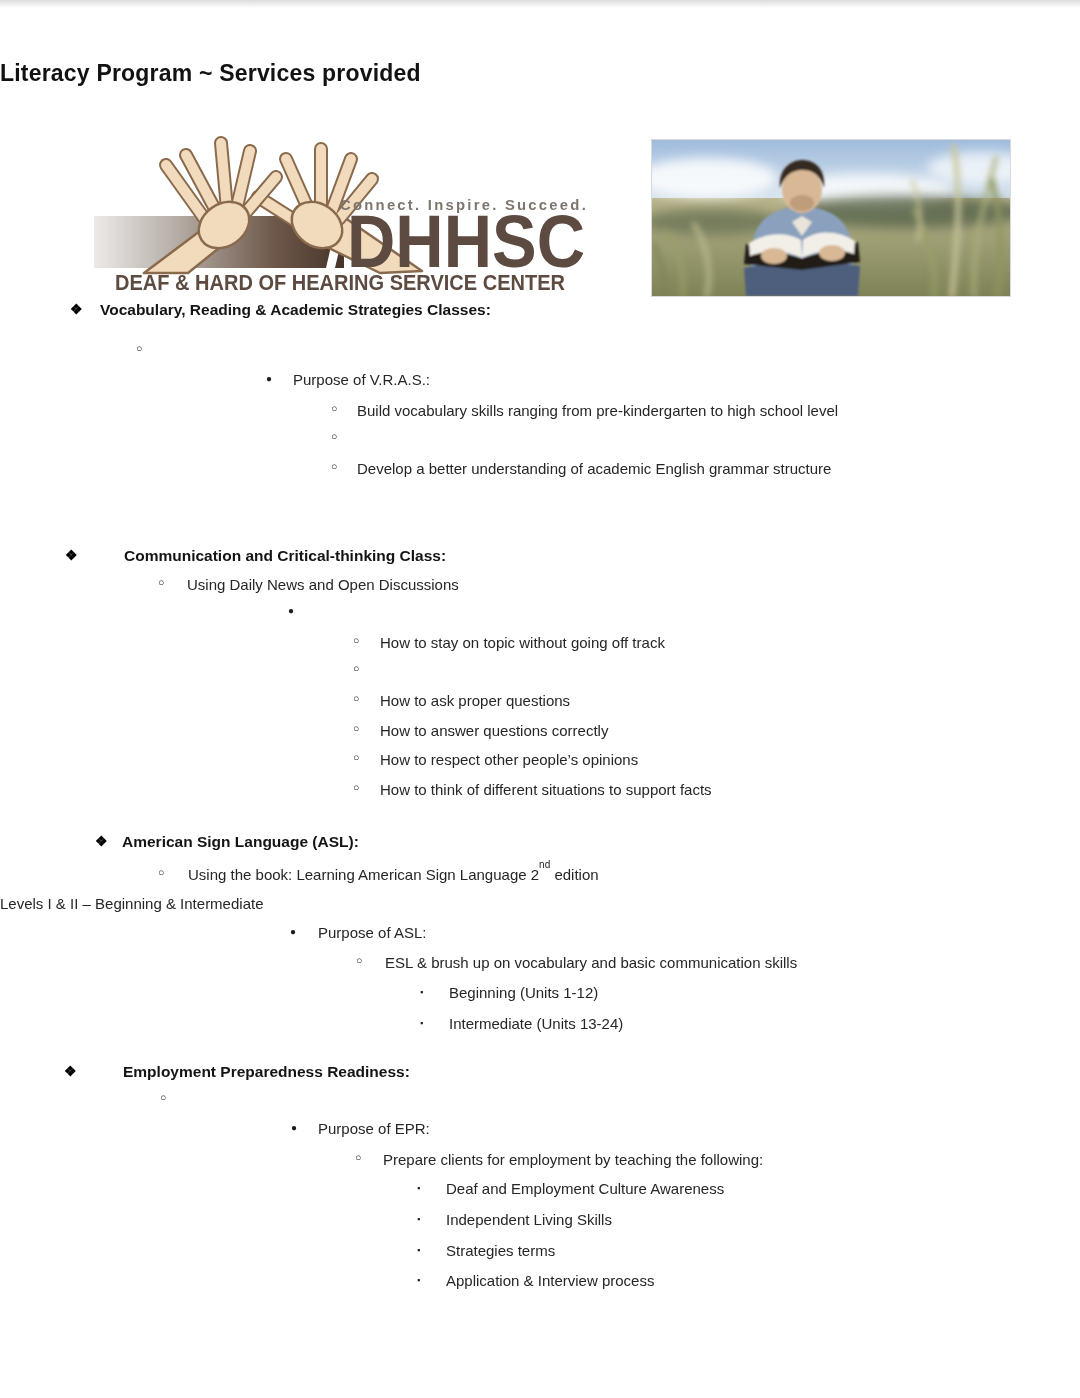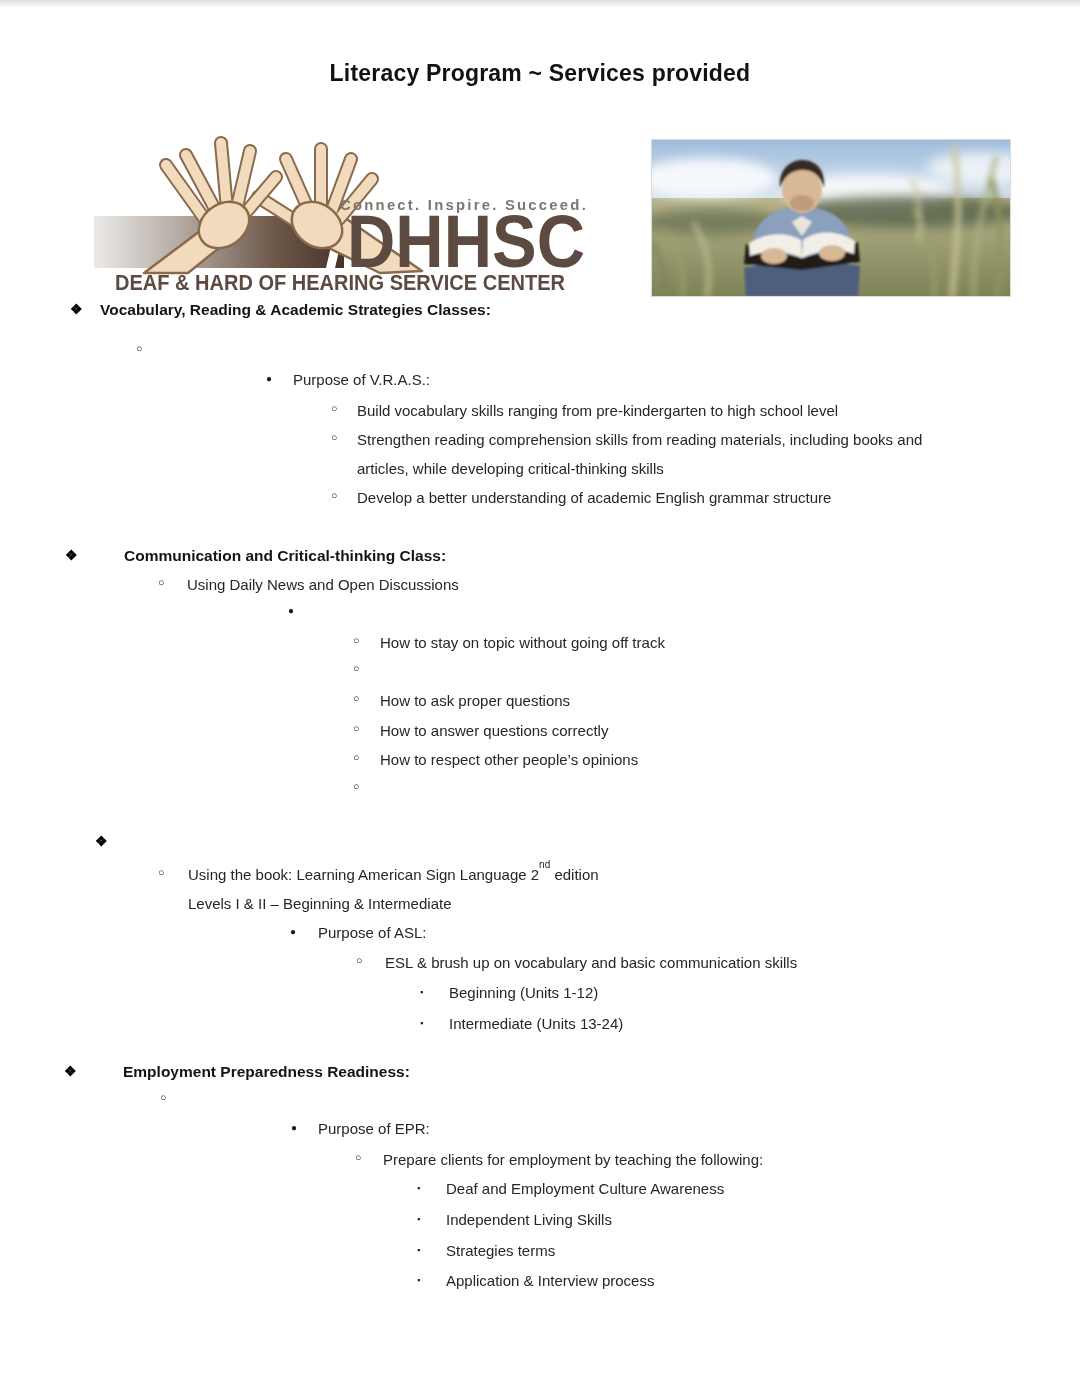--- a/index.html
+++ b/index.html
@@ -11,21 +11,21 @@
     font-family:"Liberation Sans", sans-serif;
     color:#262626;
     overflow:hidden;
   }
   .top-shade {
     position:absolute; top:0; left:0; width:1080px; height:8px;
     background:linear-gradient(#dcdcdc, #ffffff);
   }
   .doc-title {
     position:absolute; top:60px; left:0; width:1080px;
-    text-align:center; font-size:23px; font-weight:bold; color:#121212;
+    font-size:23px; font-weight:bold; color:#121212;
     letter-spacing:0.2px;
   }
   .logo-wrap { position:absolute; left:88px; top:133px; width:515px; height:170px; }
   .photo-wrap {
     position:absolute; left:651px; top:139px; width:360px; height:158px;
     border:1px solid #d9d9d9;
   }
   .section { position:absolute; left:0; width:1080px; }
   .sec-1 { top:296px; } .sec-2 { top:542px; } .sec-3 { top:828px; } .sec-4 { top:1058px; }
   .line { display:flex; align-items:baseline; line-height:28.6px; font-size:15px; color:#262626; }
@@ -175,21 +175,20 @@
   <div class="line" style="padding-left:266px">
     <span class="bullet g-disc" style="width:27px">●</span>
     <span class="txt">Purpose of V.R.A.S.:</span>
   </div>
   <div class="line" style="padding-left:331px">
     <span class="bullet g-circle" style="width:26px">○</span>
     <span class="txt">Build vocabulary skills ranging from pre-kindergarten to high school level</span>
   </div>
   <div class="line" style="padding-left:331px">
     <span class="bullet g-circle" style="width:26px">○</span>
-    <span class="txt wraplim">Strengthen reading comprehension skills from reading materials, including books and articles, while developing critical-thinking skills</span>
   </div>
   <div class="line" style="padding-left:331px">
     <span class="bullet g-circle" style="width:26px">○</span>
     <span class="txt">Develop a better understanding of academic English grammar structure</span>
   </div>
 </div>
 
 <div class="section sec-2">
   <div class="line hdr" style="padding-left:65px">
     <span class="bullet g-diamond" style="width:59px">❖</span>
@@ -216,32 +215,34 @@
   <div class="line" style="padding-left:353px">
     <span class="bullet g-circle" style="width:27px">○</span>
     <span class="txt">How to answer questions correctly</span>
   </div>
   <div class="line" style="padding-left:353px">
     <span class="bullet g-circle" style="width:27px">○</span>
     <span class="txt">How to respect other people’s opinions</span>
   </div>
   <div class="line" style="padding-left:353px">
     <span class="bullet g-circle" style="width:27px">○</span>
+    <span class="txt">How to think of different situations to support facts</span>
   </div>
 </div>
 
 <div class="section sec-3">
   <div class="line hdr" style="padding-left:95px">
     <span class="bullet g-diamond" style="width:27px">❖</span>
+    <span class="txt">American Sign Language (ASL):</span>
   </div>
   <div class="line" style="padding-left:158px">
     <span class="bullet g-circle" style="width:30px">○</span>
     <span class="txt"><span>Using the book: Learning American Sign Language 2</span><sup class="ord">nd</sup><span> edition</span></span>
   </div>
-  <div class="line" style="padding-left:188px">
+  <div class="line" style="">
     <span class="txt">Levels I &amp; II – Beginning &amp; Intermediate</span>
   </div>
   <div class="line" style="padding-left:290px">
     <span class="bullet g-disc" style="width:28px">●</span>
     <span class="txt">Purpose of ASL:</span>
   </div>
   <div class="line" style="padding-left:356px">
     <span class="bullet g-circle" style="width:29px">○</span>
     <span class="txt">ESL &amp; brush up on vocabulary and basic communication skills</span>
   </div>

